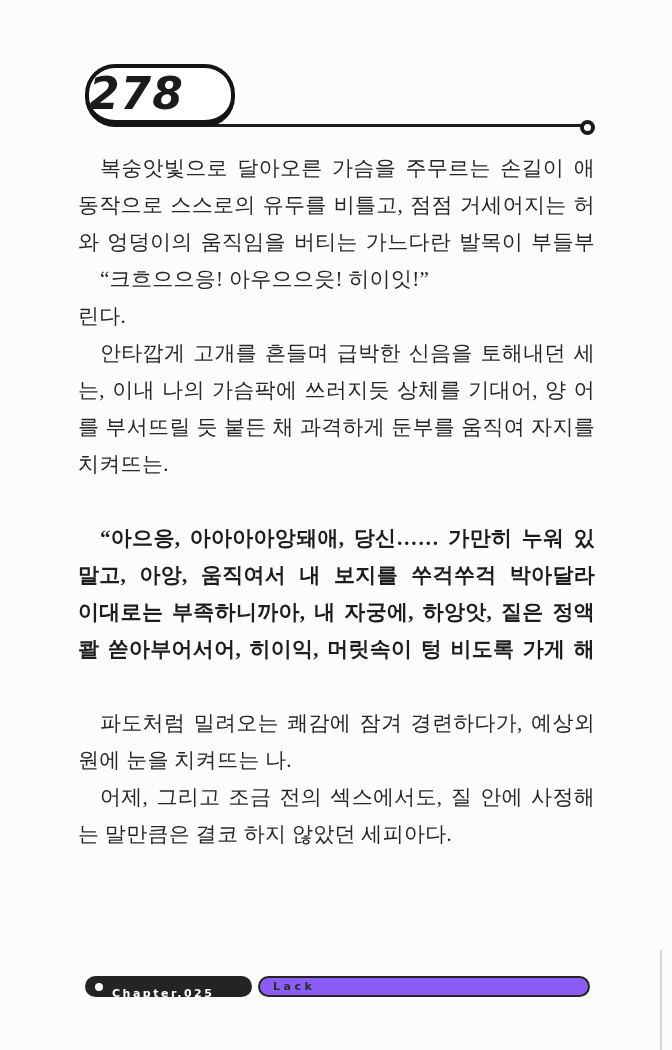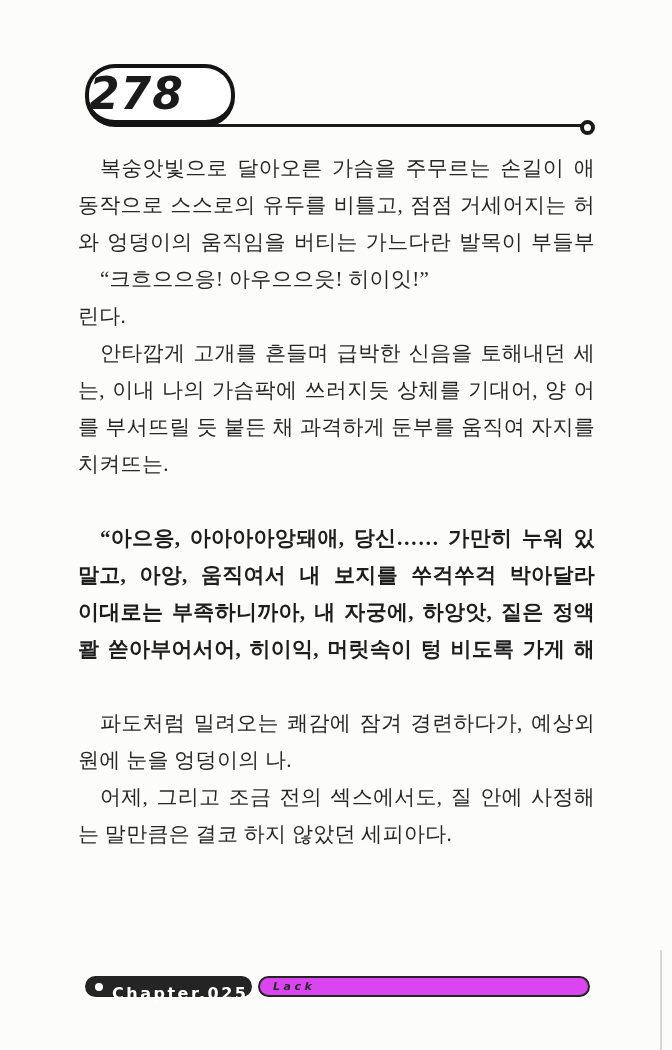--- a/index.html
+++ b/index.html
@@ -87,39 +87,38 @@
     width: 8px;
     height: 8px;
     border-radius: 50%;
     background: #ffffff;
     margin-left: 10px;
     flex: 0 0 auto;
   }
   .chapter-label {
     font-family: "DejaVu Sans", sans-serif;
     font-weight: bold;
-    font-size: 16px;
+    font-size: 11px;
     letter-spacing: 2.5px;
     color: #ffffff;
     margin-left: 9px;
     white-space: nowrap;
     margin-top: 13px;
   }
   .footer-series-box {
     position: absolute;
     left: 258px;
     top: 976px;
     width: 328px;
     height: 17px;
-    background: #d946ef;
+    background: #8b5cf6;
     border: 2px solid #242424;
     border-radius: 11px;
     display: flex;
     align-items: center;
-    font-style: italic;
   }
   .series-label {
     font-family: "DejaVu Sans", sans-serif;
     font-weight: bold;
     font-size: 11px;
     letter-spacing: 3.5px;
     color: #2c2c2c;
     margin-left: 13px;
     white-space: nowrap;
   }
@@ -155,21 +154,21 @@
       <div class="line full">는, 이내 나의 가슴팍에 쓰러지듯 상체를 기대어, 양 어깨</div>
       <div class="line full">를 부서뜨릴 듯 붙든 채 과격하게 둔부를 움직여 자지를 출</div>
       <div class="line">치켜뜨는.</div>
       <div class="line blank"></div>
       <div class="line bold indent full">“아으응, 아아아아앙돼애, 당신…… 가만히 누워 있지</div>
       <div class="line bold full">말고, 아앙, 움직여서 내 보지를 쑤걱쑤걱 박아달라고……!</div>
       <div class="line bold full">이대로는 부족하니까아, 내 자궁에, 하앙앗, 짙은 정액을 콸</div>
       <div class="line bold full">콸 쏟아부어서어, 히이익, 머릿속이 텅 비도록 가게 해줘어</div>
       <div class="line blank"></div>
       <div class="line indent full">파도처럼 밀려오는 쾌감에 잠겨 경련하다가, 예상외의 애</div>
-      <div class="line">원에 눈을 엉덩이의 나.</div>
+      <div class="line">원에 눈을 치켜뜨는 나.</div>
       <div class="line indent full">어제, 그리고 조금 전의 섹스에서도, 질 안에 사정해달라</div>
       <div class="line">는 말만큼은 결코 하지 않았던 세피아다.</div>
     </div>
 
   <div class="footer-chapter-pill">
     <span class="chapter-dot"></span>
     <span class="chapter-label">Chapter.025</span>
   </div>
   <div class="footer-series-box">
     <span class="series-label">Lack</span>

